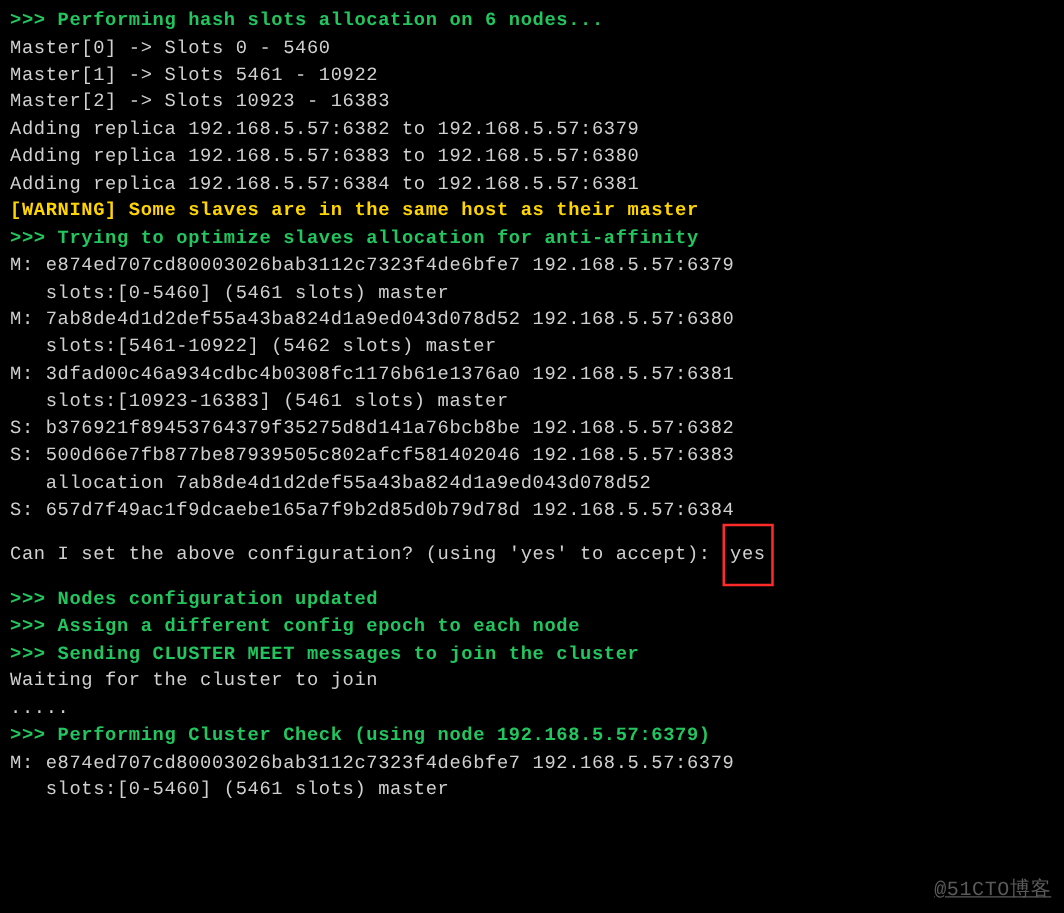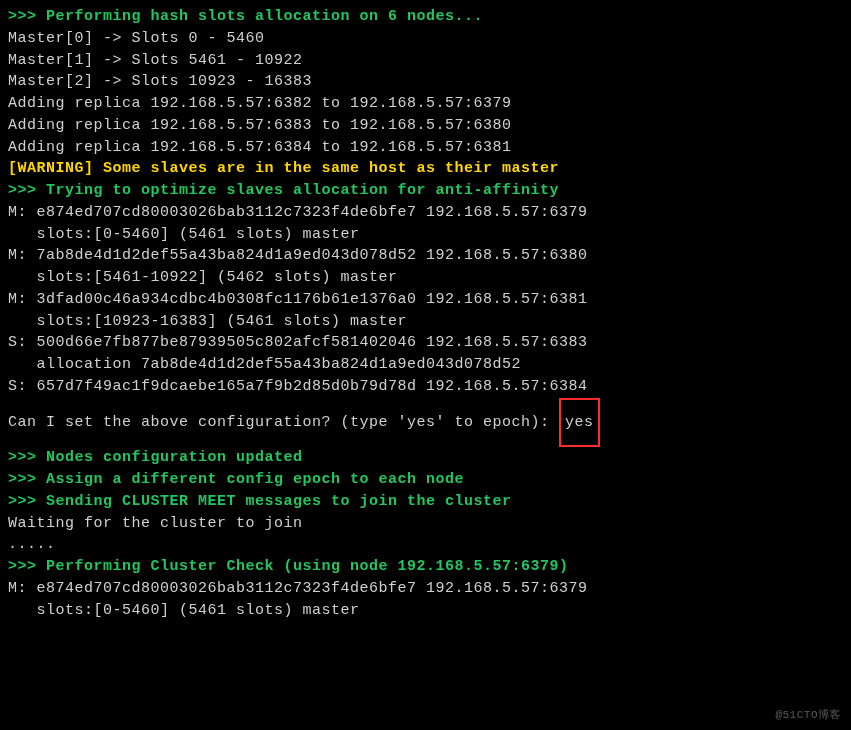--- a/index.html
+++ b/index.html
@@ -22,21 +22,22 @@
     .input-box {
       border: 2px solid #ff2a2a;
       padding: 12px 4px;
       display: inline-block;
     }
     .watermark {
       position: absolute;
       bottom: 6px;
       right: 10px;
       color: #5a5a5a;
-      font-size: 11px;
+      font-size: 16px;
+      text-decoration: underline;
     }
   </style>
 </head>
 <body>
 
 <div>
   <div class="line bold">&gt;&gt;&gt; Performing hash slots allocation on 6 nodes...</div>
   <div class="line">Master[0] -&gt; Slots 0 - 5460</div>
   <div class="line">Master[1] -&gt; Slots 5461 - 10922</div>
   <div class="line">Master[2] -&gt; Slots 10923 - 16383</div>
@@ -44,24 +45,25 @@
   <div class="line">Adding replica 192.168.5.57:6383 to 192.168.5.57:6380</div>
   <div class="line">Adding replica 192.168.5.57:6384 to 192.168.5.57:6381</div>
   <div class="line warn">[WARNING] Some slaves are in the same host as their master</div>
   <div class="line bold">&gt;&gt;&gt; Trying to optimize slaves allocation for anti-affinity</div>
   <div class="line">M: e874ed707cd80003026bab3112c7323f4de6bfe7 192.168.5.57:6379</div>
   <div class="line">   slots:[0-5460] (5461 slots) master</div>
   <div class="line">M: 7ab8de4d1d2def55a43ba824d1a9ed043d078d52 192.168.5.57:6380</div>
   <div class="line">   slots:[5461-10922] (5462 slots) master</div>
   <div class="line">M: 3dfad00c46a934cdbc4b0308fc1176b61e1376a0 192.168.5.57:6381</div>
   <div class="line">   slots:[10923-16383] (5461 slots) master</div>
+  <div class="line">S: b376921f89453764379f35275d8d141a76bcb8be 192.168.5.57:6382</div>
   <div class="line">S: 500d66e7fb877be87939505c802afcf581402046 192.168.5.57:6383</div>
   <div class="line">   allocation 7ab8de4d1d2def55a43ba824d1a9ed043d078d52</div>
   <div class="line">S: 657d7f49ac1f9dcaebe165a7f9b2d85d0b79d78d 192.168.5.57:6384</div>
-  <div class="line"><span>Can I set the above configuration? (type 'yes' to epoch): </span><span class="input-box">yes</span></div>
+  <div class="line"><span>Can I set the above configuration? (using 'yes' to accept): </span><span class="input-box">yes</span></div>
   <div class="line bold">&gt;&gt;&gt; Nodes configuration updated</div>
   <div class="line bold">&gt;&gt;&gt; Assign a different config epoch to each node</div>
   <div class="line bold">&gt;&gt;&gt; Sending CLUSTER MEET messages to join the cluster</div>
   <div class="line">Waiting for the cluster to join</div>
   <div class="line">.....</div>
   <div class="line bold">&gt;&gt;&gt; Performing Cluster Check (using node 192.168.5.57:6379)</div>
   <div class="line">M: e874ed707cd80003026bab3112c7323f4de6bfe7 192.168.5.57:6379</div>
   <div class="line">   slots:[0-5460] (5461 slots) master</div>
 </div>
 

